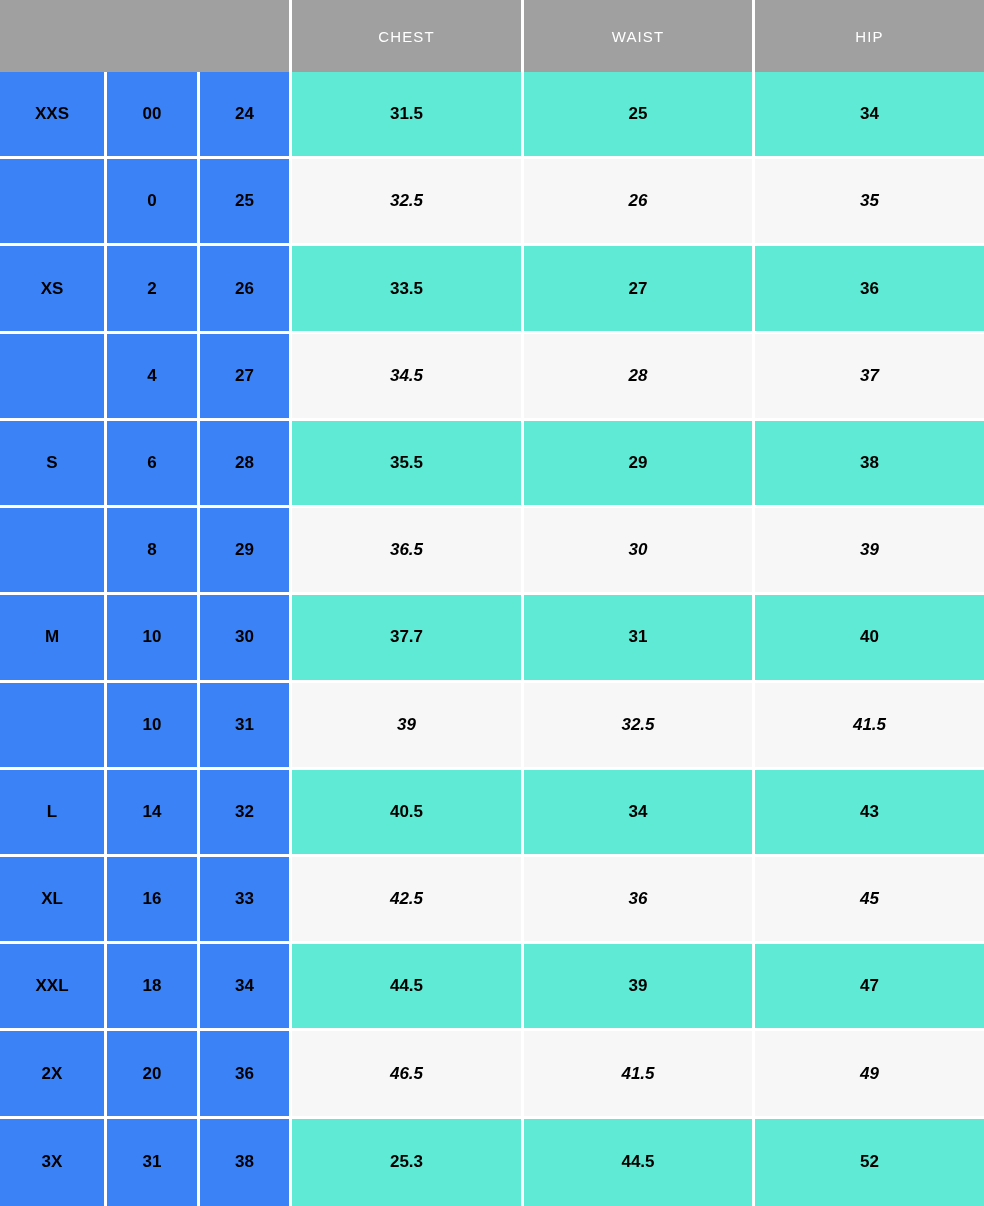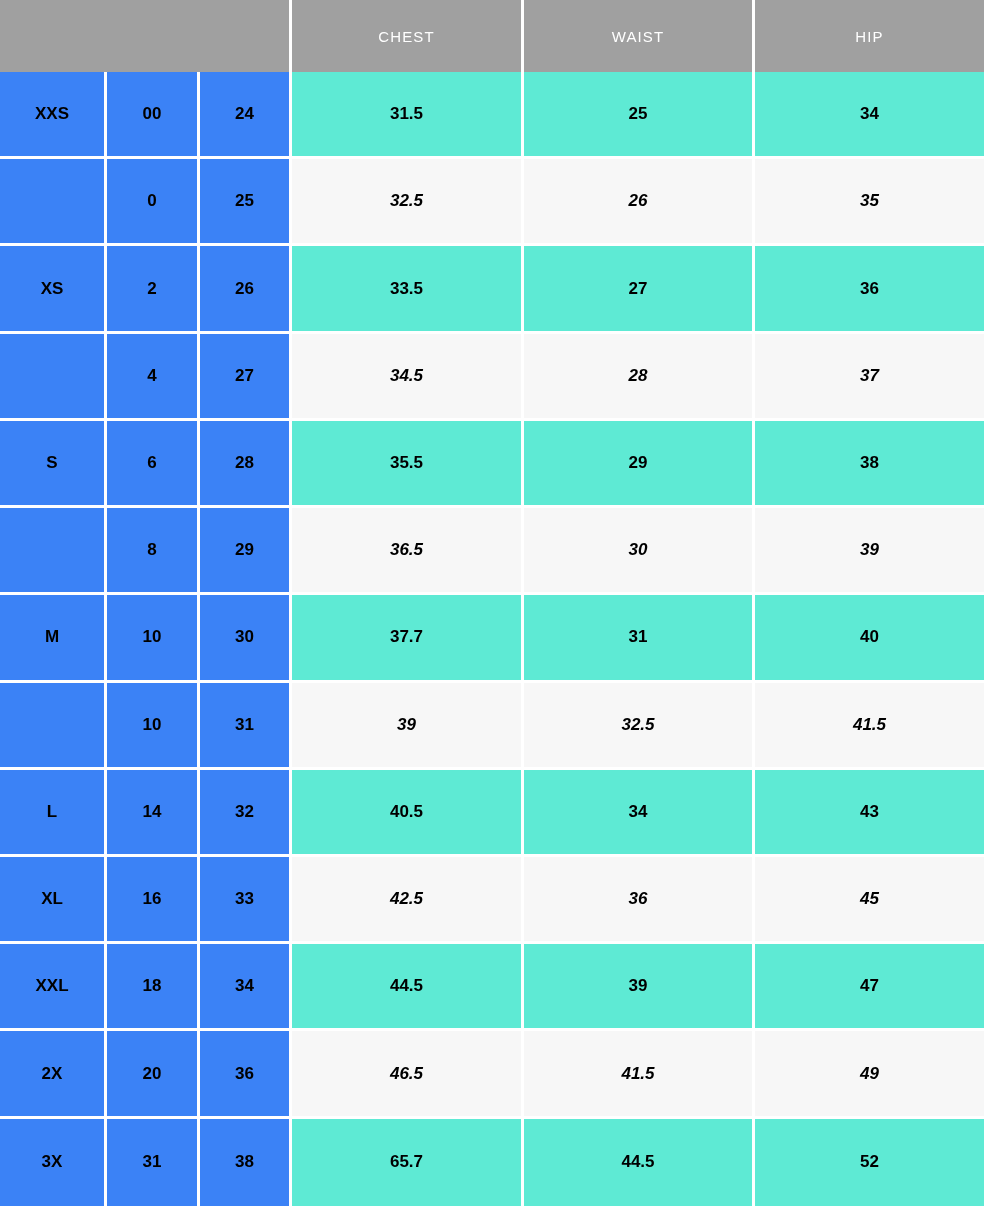--- a/index.html
+++ b/index.html
@@ -193,18 +193,18 @@
         <td class="num">20</td>
         <td class="wst">36</td>
         <td class="meas">46.5</td>
         <td class="meas">41.5</td>
         <td class="meas last-col">49</td>
       </tr>
       <tr class="band-a last-row">
         <td class="lbl">3X</td>
         <td class="num">31</td>
         <td class="wst">38</td>
-        <td class="meas">65.7</td>
+        <td class="meas">25.3</td>
         <td class="meas">44.5</td>
         <td class="meas last-col">52</td>
       </tr>
     </tbody>
 </table>
 
 </body></html>

